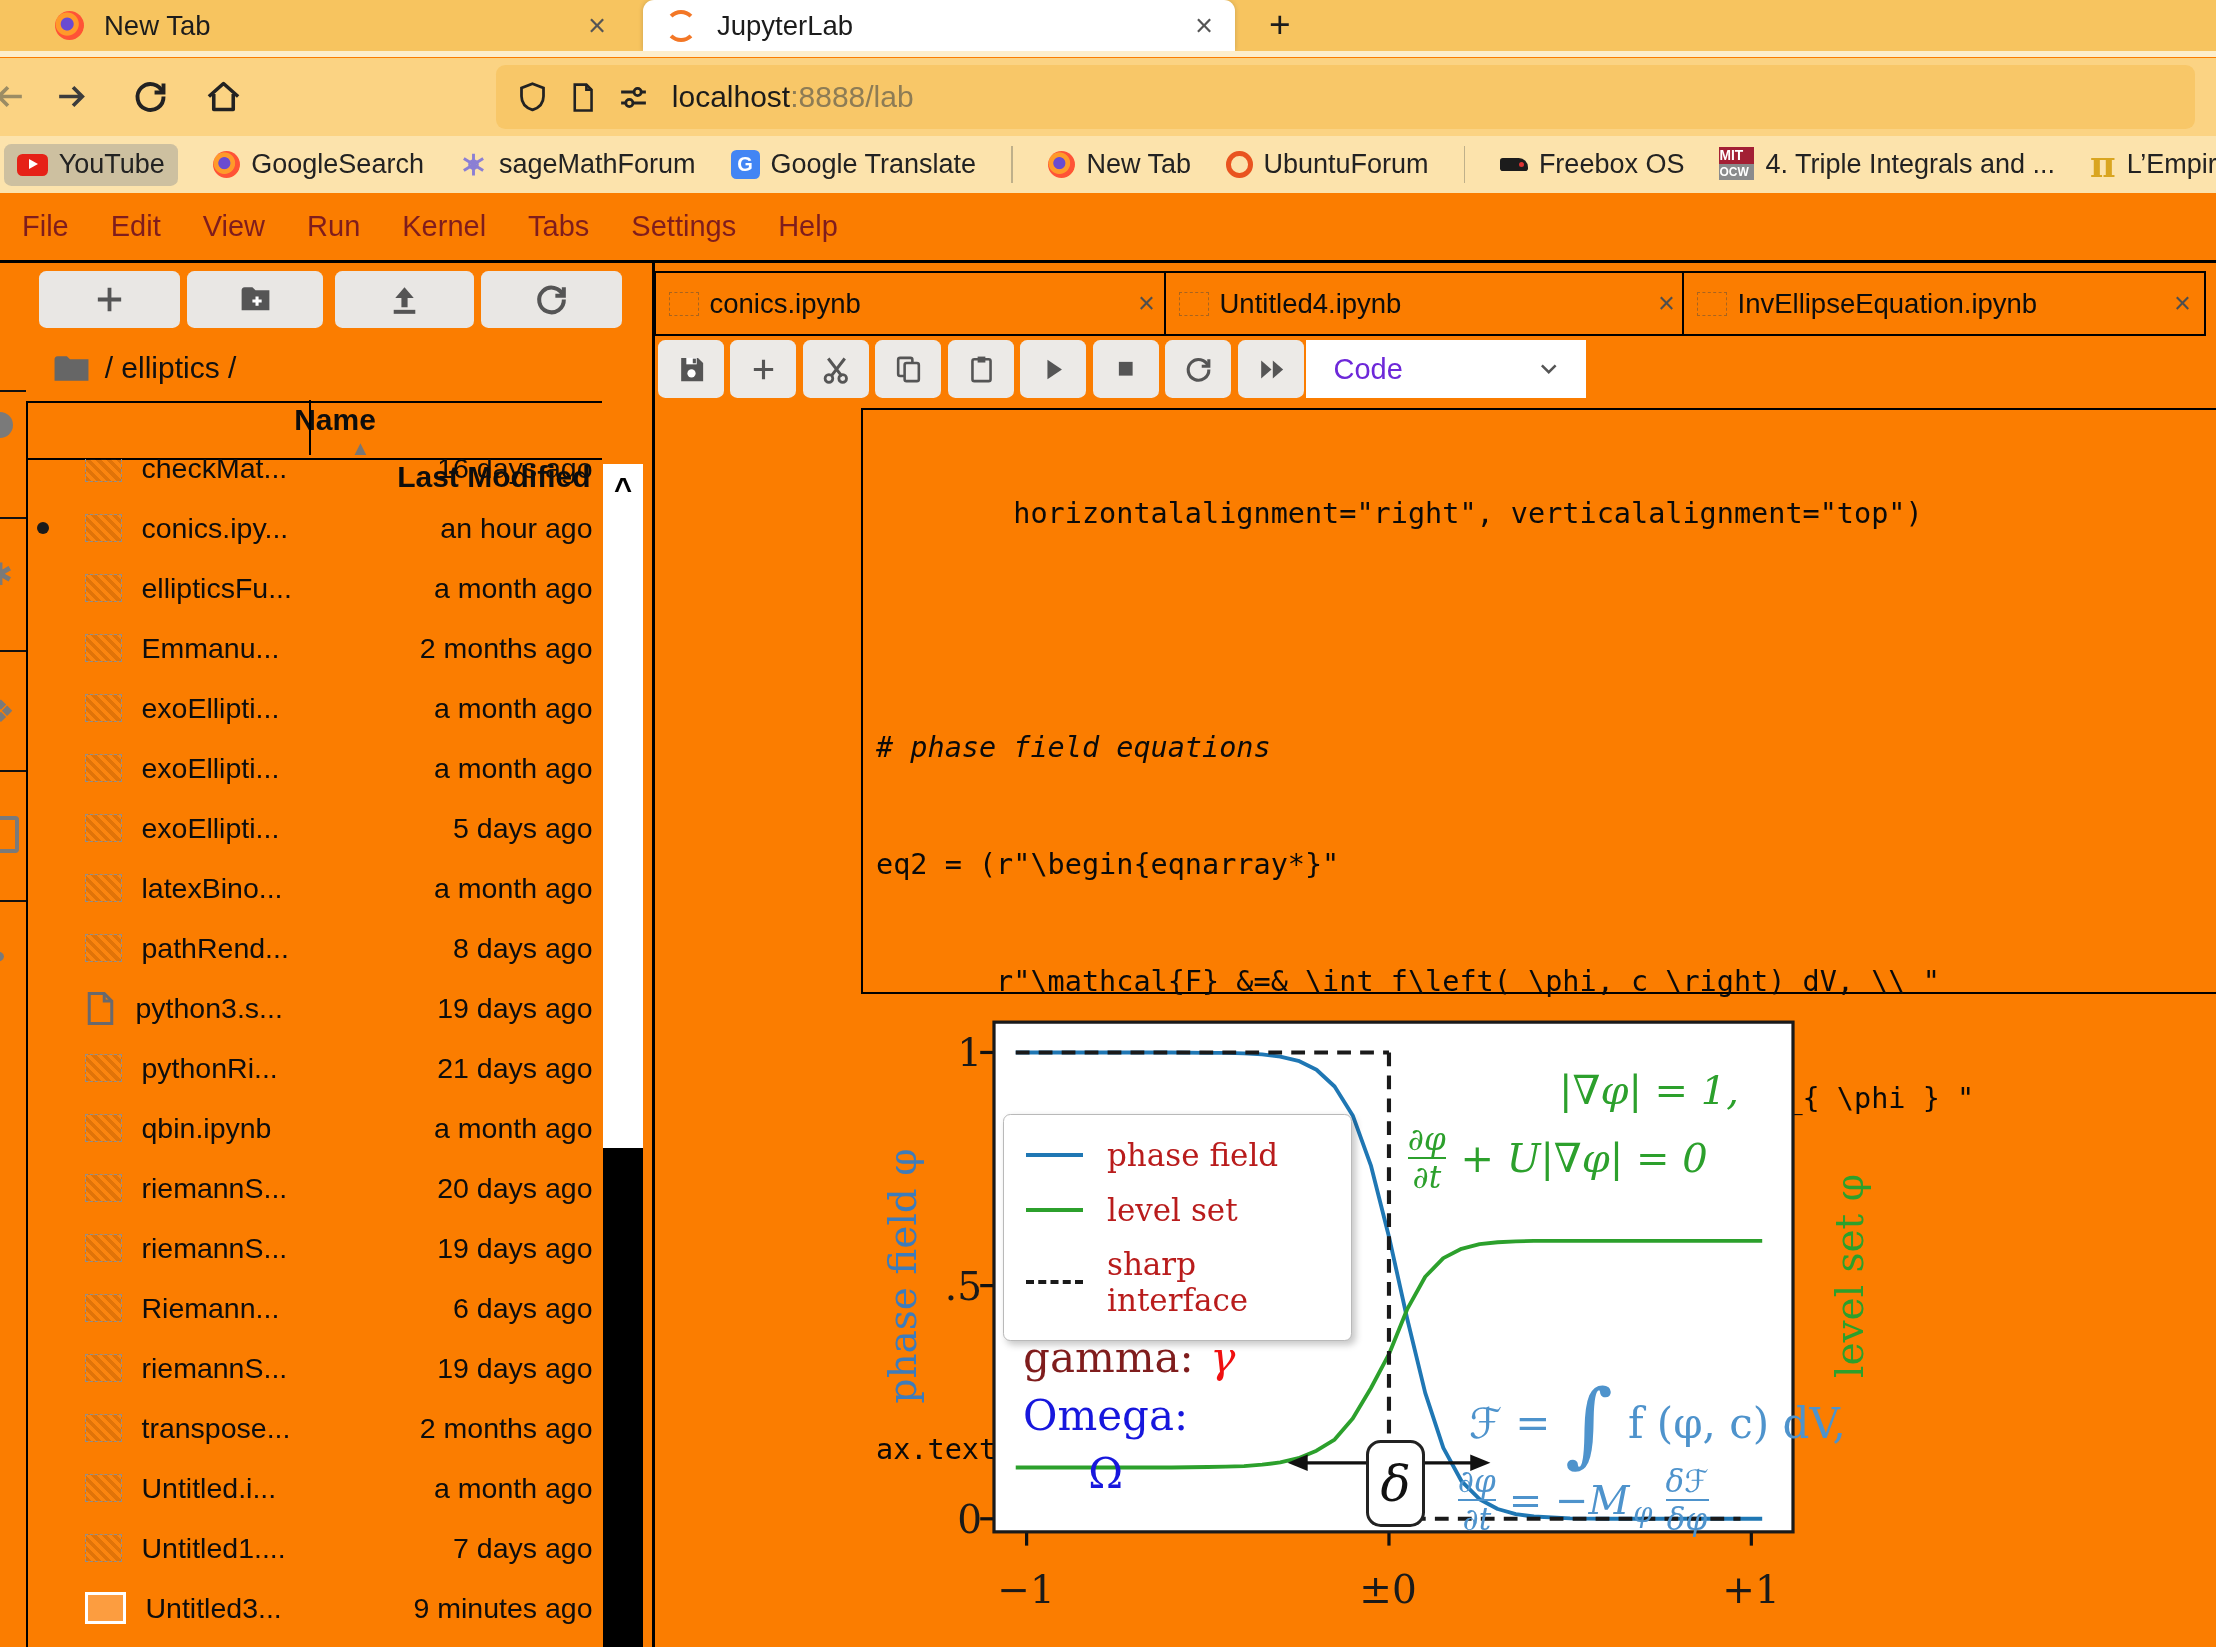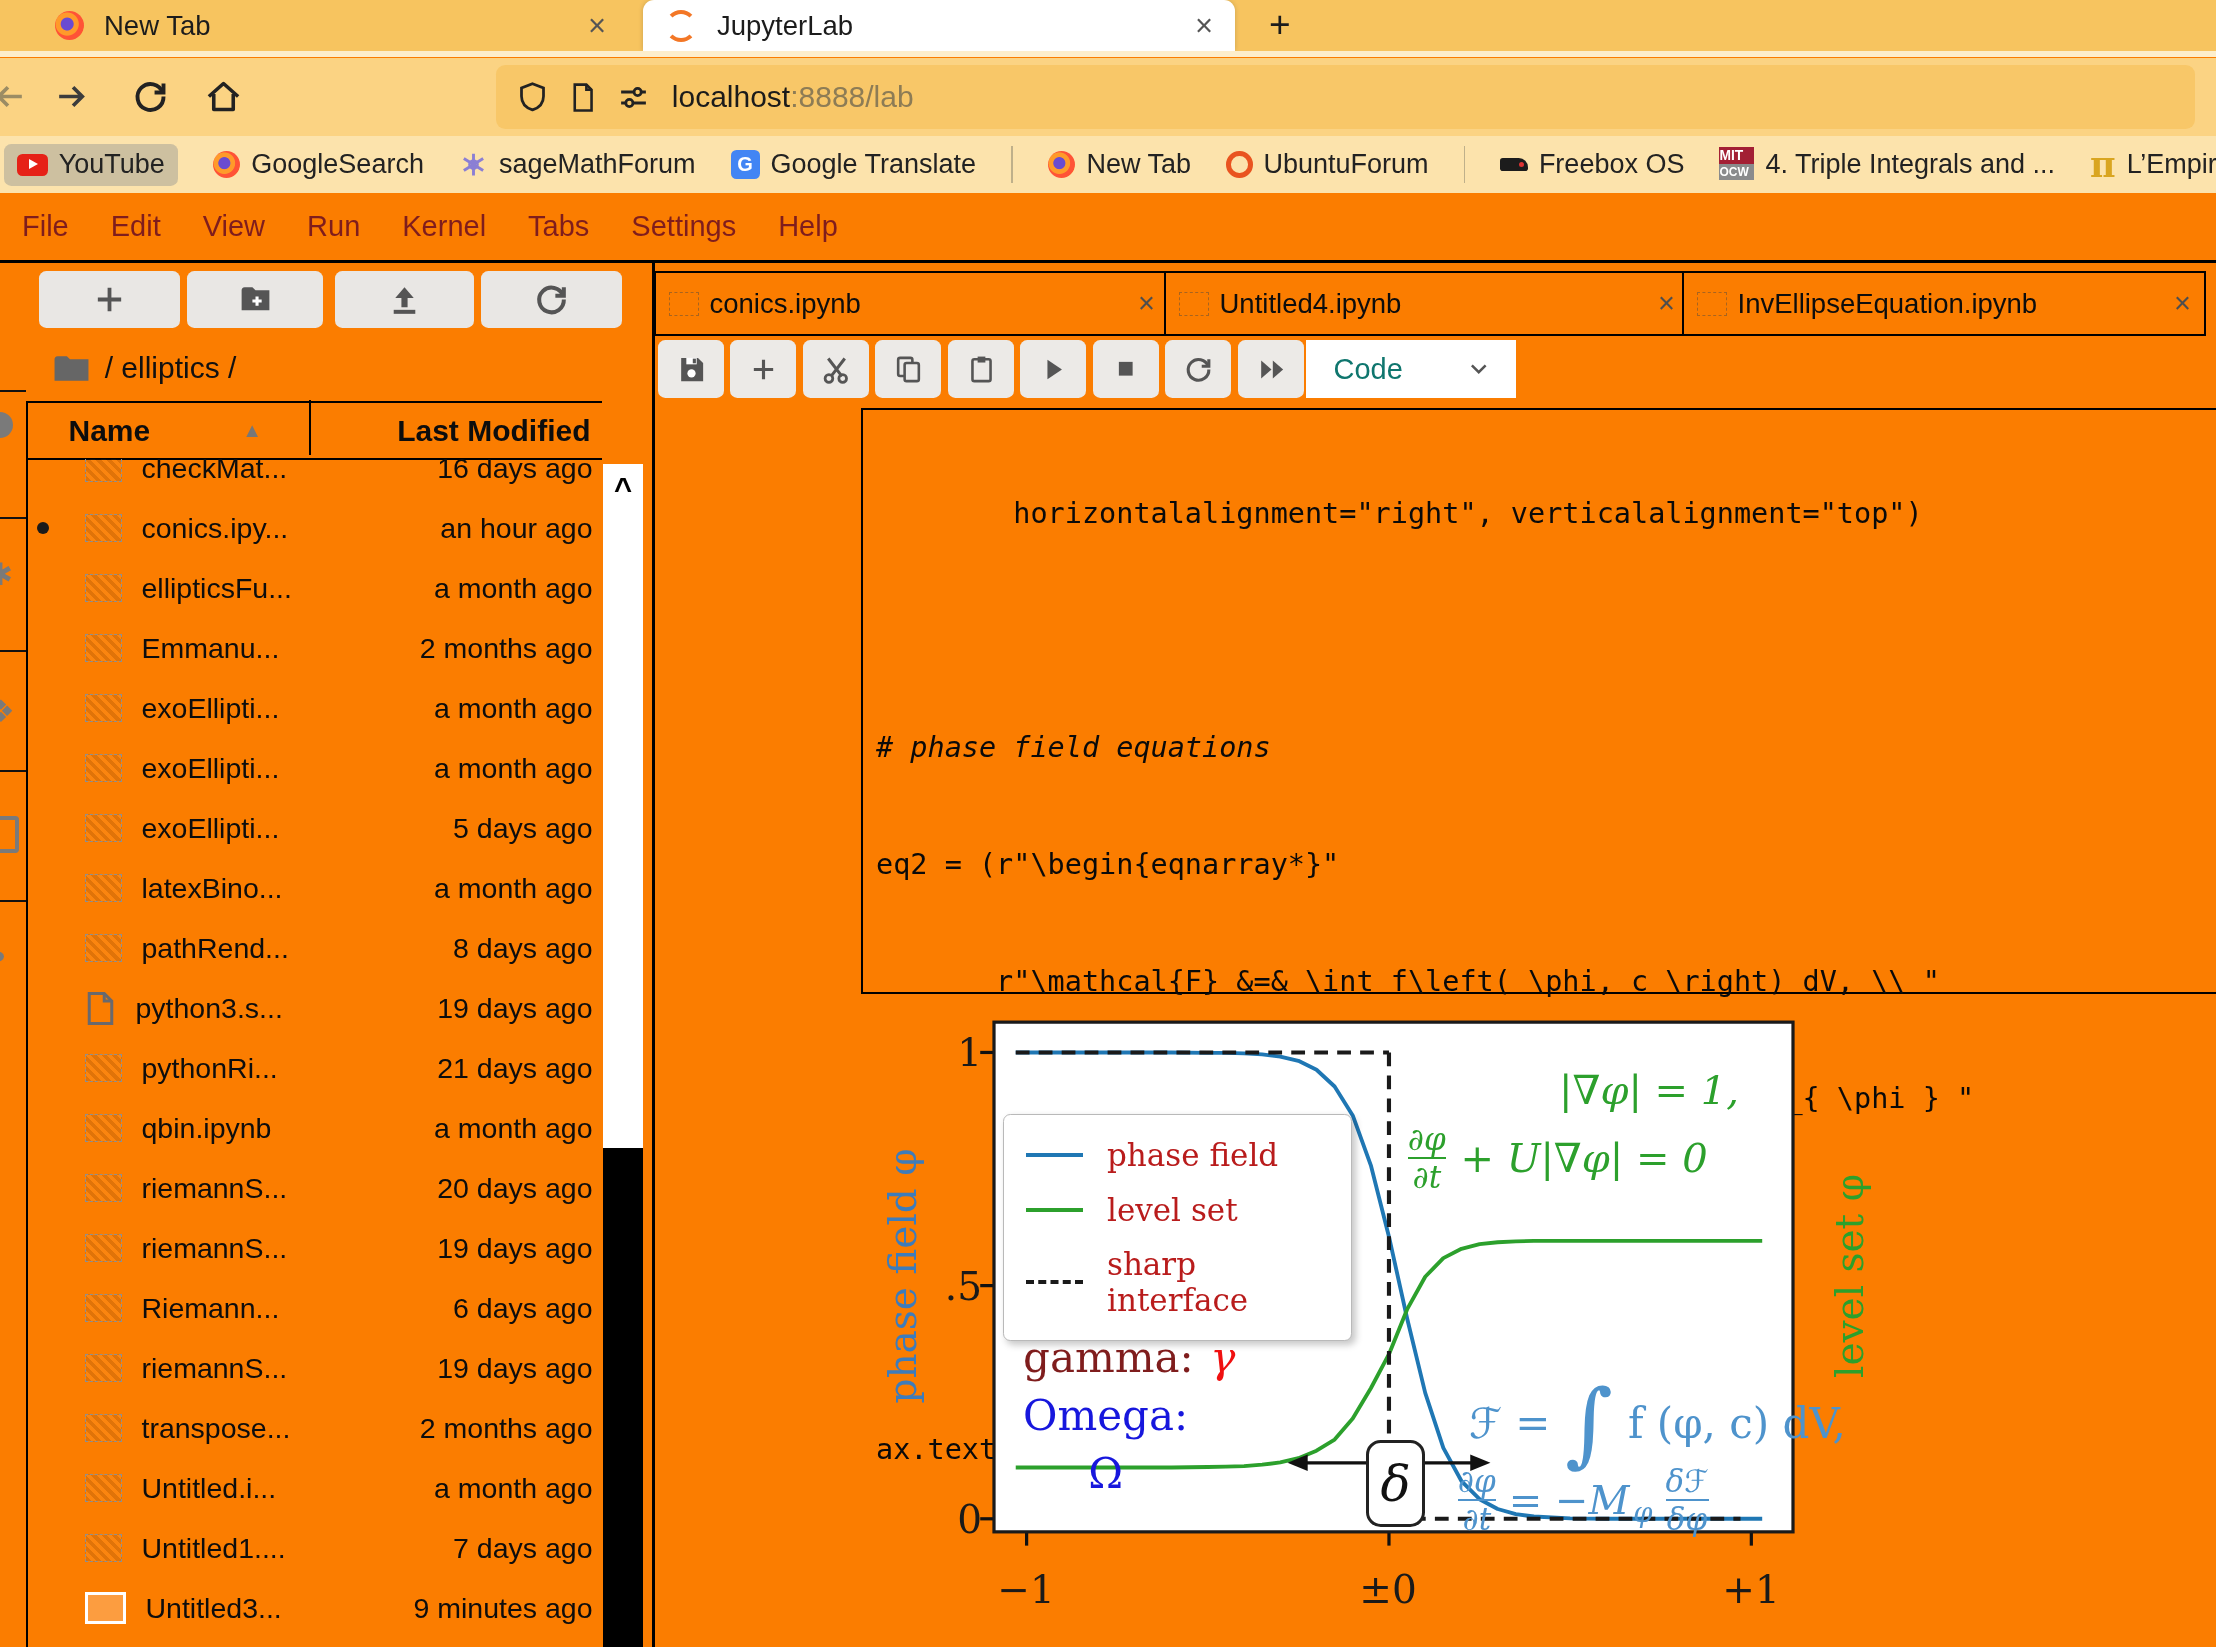--- a/index.html
+++ b/index.html
@@ -45,21 +45,21 @@
   #menubar{position:absolute;left:22px;top:0;height:67px;display:flex;align-items:center;gap:42px;font-size:29px;color:#7f1d1d;}
   #menuline{position:absolute;left:0;top:67px;width:2217px;height:2.8px;background:#000;}
   .vline{position:absolute;background:#000;}
   .sepline{position:absolute;left:0;width:26px;height:1.8px;background:#111;}
   .actfrag{position:absolute;left:-13px;color:#7a7a7a;}
 
   
   .sbtn{position:absolute;background:#e9e7e4;border-radius:7.3px;display:flex;align-items:center;justify-content:center;}
   #crumb{position:absolute;left:53px;top:158px;display:flex;align-items:center;gap:14.7px;font-size:30px;color:#111;}
   #fbheader{position:absolute;left:27.5px;top:208px;width:574px;height:55px;border-top:2.8px solid #000;border-bottom:2.8px solid #000;
-            display:flex;align-items:center;font-size:30px;font-weight:600;color:#0d0d0d;}
+            display:flex;align-items:center;font-size:30px;font-weight:600;color:#0d0d0d;flex-direction:column;}
   #fblist{position:absolute;left:27.5px;top:266px;width:576px;height:1188px;overflow:hidden;}
   #fblist .inner{margin-top:-21px;}
   .file-row{display:flex;align-items:center;height:60px;position:relative;}
   .nb-icon{width:35px;height:26px;border:1.8px dashed #8f8f8f;flex:0 0 auto;margin-left:57px;
      background:repeating-linear-gradient(45deg,rgba(60,60,60,.14) 0 3.7px,rgba(255,255,255,.06) 3.7px 7.3px);}
   .nb-icon.sel{border:3.7px solid #fff;background:rgba(255,255,255,.25);}
   .fic{margin-left:57px;flex:0 0 auto;}
   .fname{font-size:28.5px;color:#0d0d0d;margin-left:20px;white-space:nowrap;}
   .fdate{margin-left:auto;font-size:28.5px;color:#0d0d0d;text-align:right;padding-right:11px;white-space:nowrap;}
   .opendot{position:absolute;left:9.2px;top:24px;width:12px;height:12px;border-radius:50%;background:#1a1a1a;}
@@ -68,22 +68,22 @@
   #fb-thumb{position:absolute;left:603px;top:322px;width:40px;height:633px;background:#fff;}
   #fb-track{position:absolute;left:603px;top:955px;width:40px;height:500px;background:#000;}
 
   
   .ntab{position:absolute;top:78px;height:61px;border:2.8px solid #000;display:flex;align-items:center;
         font-size:27.5px;color:#0d0d0d;background:#fb7d00;text-align:center;}
   .ntab .close{margin-left:auto;margin-right:13px;color:#4e4e4e;font-size:29px;}
   .ntab-icon{width:27.5px;height:22px;border:1.8px dashed rgba(70,70,70,.45);margin:0 11px 0 13px;flex:0 0 auto;}
   .tbtn{position:absolute;top:147px;width:66px;height:58px;background:#eceae7;border-radius:7.3px;
         display:flex;align-items:center;justify-content:center;}
-  #celltype{position:absolute;left:1306px;top:147px;width:210px;height:58px;background:#fff;display:flex;
-            align-items:center;font-size:29px;color:#0f766e;}
+  #celltype{position:absolute;left:1306px;top:147px;width:280px;height:58px;background:#fff;display:flex;
+            align-items:center;font-size:29px;color:#6d28d9;}
   #cell{position:absolute;left:861px;top:215px;width:1368px;height:582px;border:2.8px solid #000;}
   #code{position:absolute;left:13px;top:5.5px;font-family:"DejaVu Sans Mono",monospace;font-size:28.5px;
         line-height:39px;color:#0a0a0a;white-space:pre;}
   .code-line{height:39px;}
   .code-line.comment{font-style:italic;}
 
   
   #output{position:absolute;left:652px;top:808px;width:1565px;height:646px;}
   #curves{position:absolute;left:342px;top:21px;overflow:visible;}
   .mathserif{font-family:"DejaVu Serif","DejaVu Sans",serif;}

